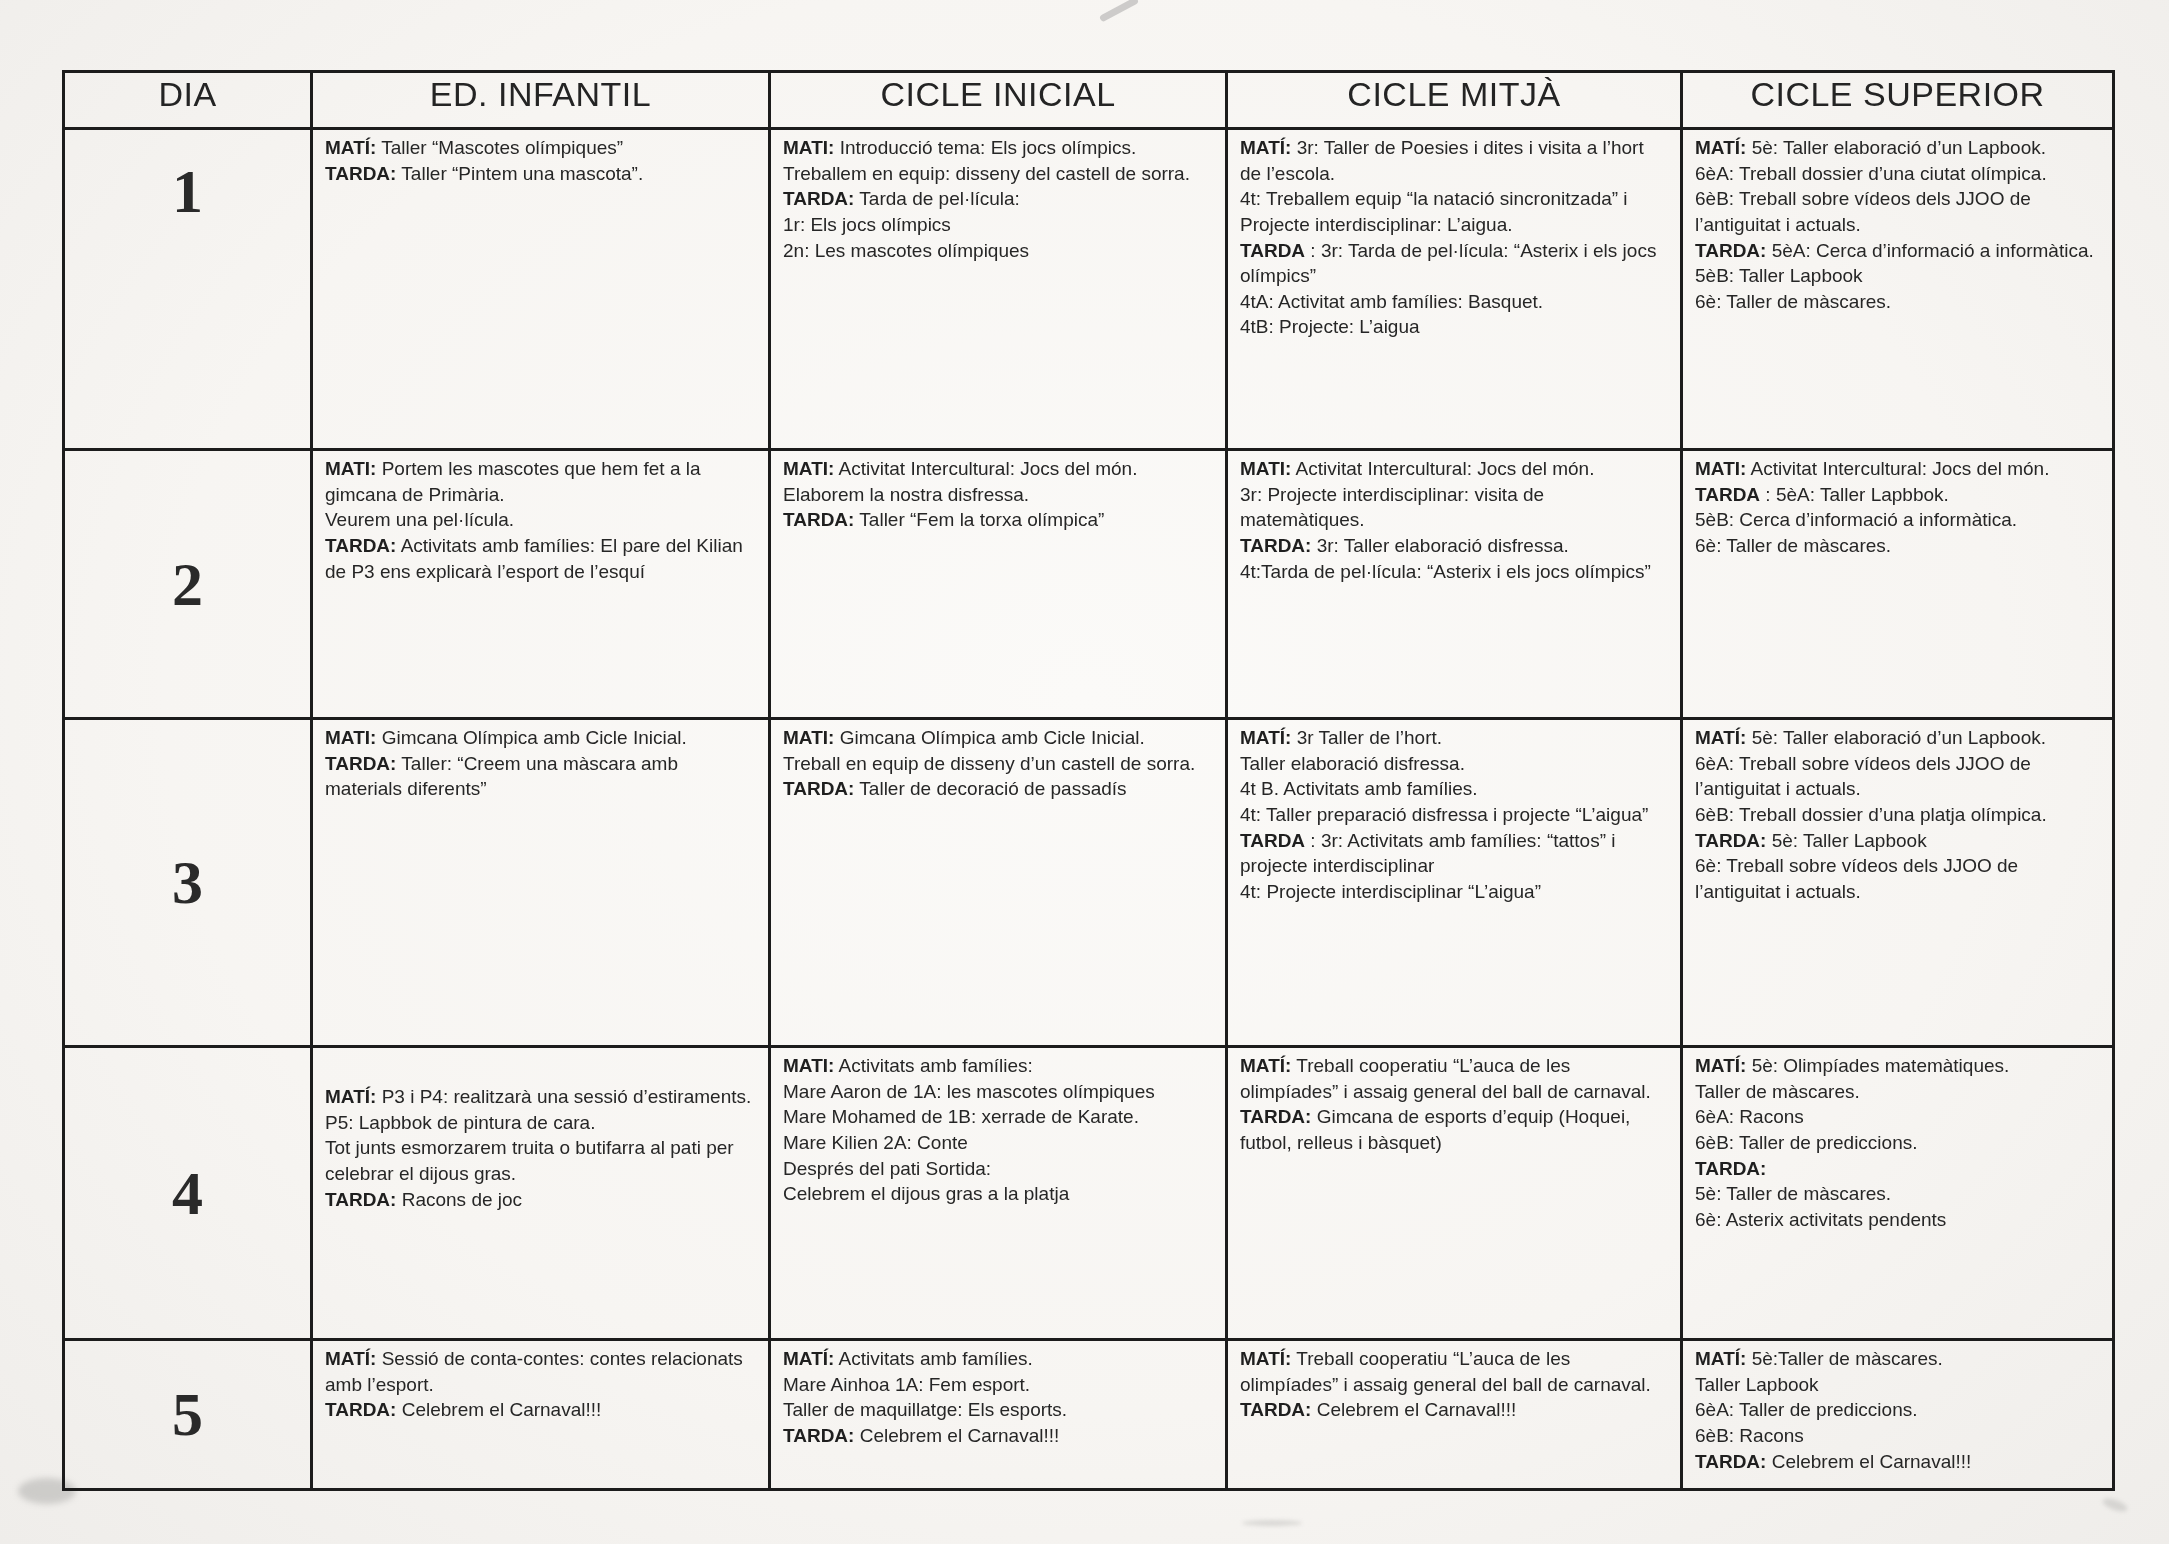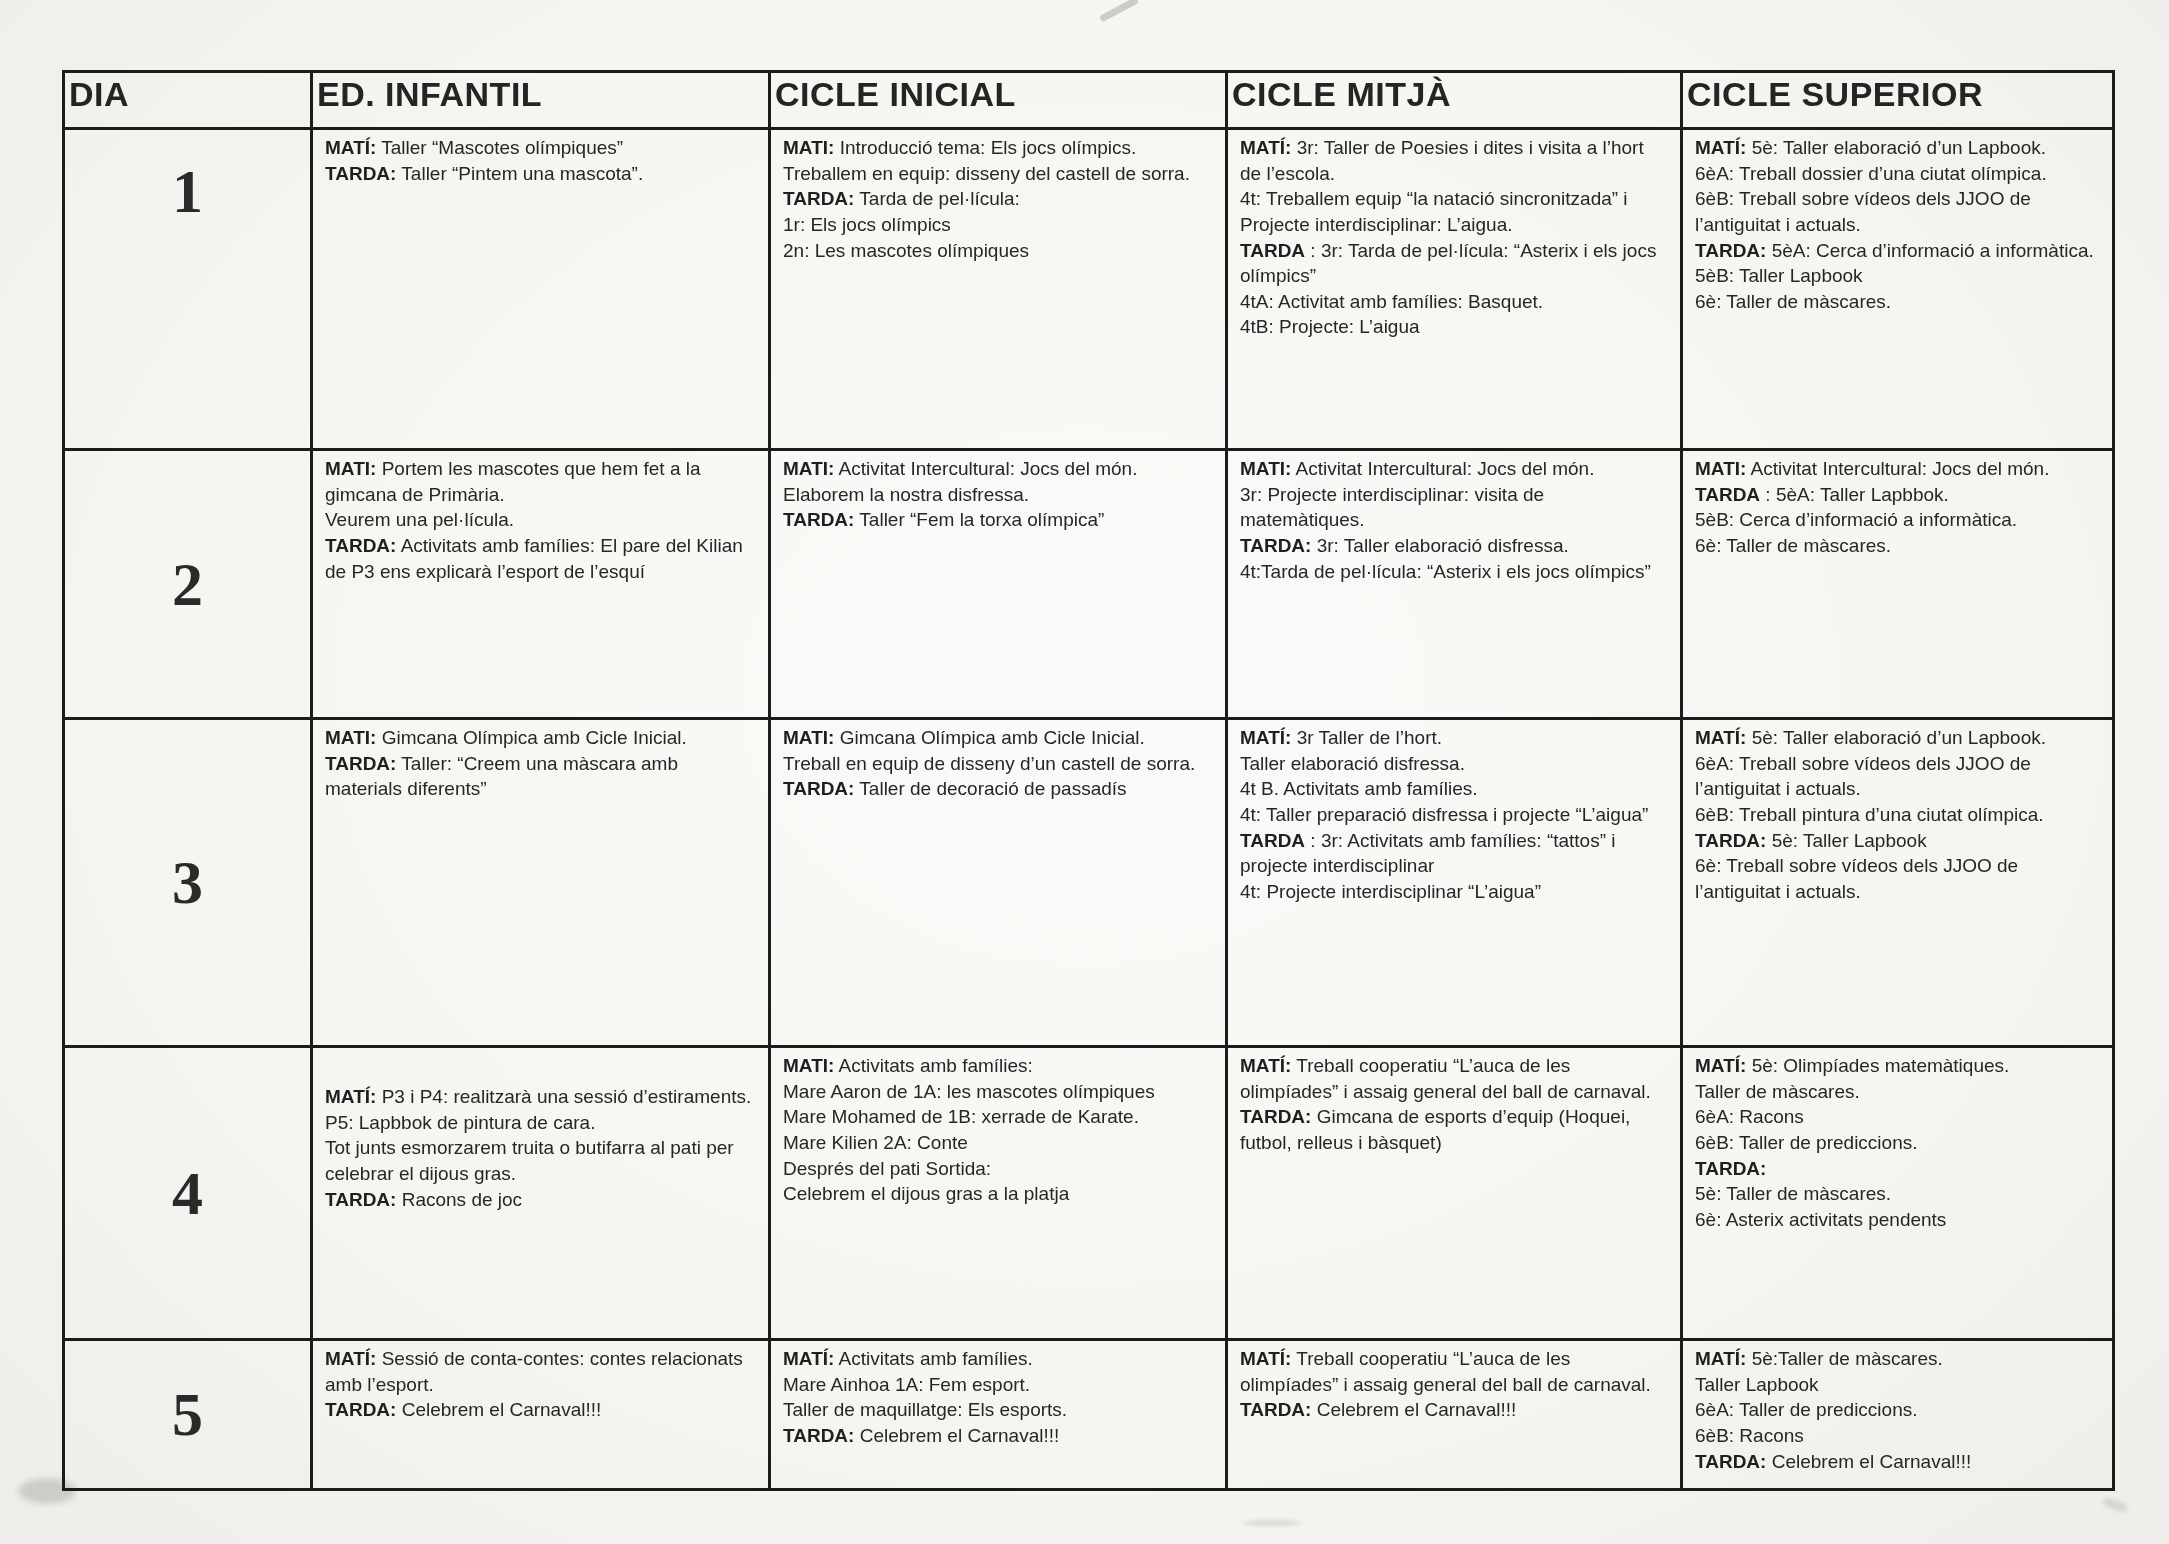--- a/index.html
+++ b/index.html
@@ -24,22 +24,22 @@
     position:absolute;left:62px;top:70px;width:2050px;
     border-collapse:collapse;table-layout:fixed;
     background:transparent;
   }
   .schedule th,.schedule td{
     border:3px solid #1c1c1c;
     vertical-align:top;
     overflow:hidden;
   }
   .schedule th{
-    font-size:34px;font-weight:bold;letter-spacing:.5px;
-    color:#242424;text-align:left;height:50px;
+    font-size:34px;font-weight:normal;letter-spacing:.5px;
+    color:#242424;text-align:center;height:50px;
     padding:2px 4px;
     font-family:"Liberation Sans",sans-serif;
   }
   td.day-cell{
     font-family:"Liberation Serif",serif;
     font-weight:bold;font-size:62px;color:#2a2a2a;
     text-align:center;vertical-align:middle;
   }
   td.day-cell.top{vertical-align:top;padding-top:26px;}
   td.content-cell{
@@ -146,21 +146,21 @@
             <div class="line"><strong>MATÍ:</strong> 3r Taller de l’hort.</div>
             <div class="line">Taller elaboració disfressa.</div>
             <div class="line">4t B. Activitats amb famílies.</div>
             <div class="line">4t: Taller preparació disfressa i projecte “L’aigua”</div>
             <div class="line"><strong>TARDA</strong> : 3r: Activitats amb famílies: “tattos” i projecte interdisciplinar</div>
             <div class="line">4t: Projecte interdisciplinar “L’aigua”</div>
           </td>
           <td class="content-cell">
             <div class="line"><strong>MATÍ:</strong> 5è: Taller elaboració d’un Lapbook.</div>
             <div class="line">6èA: Treball sobre vídeos dels JJOO de l’antiguitat i actuals.</div>
-            <div class="line">6èB: Treball pintura d’una ciutat olímpica.</div>
+            <div class="line">6èB: Treball dossier d’una platja olímpica.</div>
             <div class="line"><strong>TARDA:</strong> 5è: Taller Lapbook</div>
             <div class="line">6è: Treball sobre vídeos dels JJOO de l’antiguitat i actuals.</div>
           </td>
         </tr>
         <tr style="height: 293px;">
           <td class="day-cell">4</td>
           <td class="content-cell pad-top">
             <div class="line"><strong>MATÍ:</strong> P3 i P4: realitzarà una sessió d’estiraments.</div>
             <div class="line">P5: Lapbbok de pintura de cara.</div>
             <div class="line">Tot junts esmorzarem truita o butifarra al pati per celebrar el dijous gras.</div>

